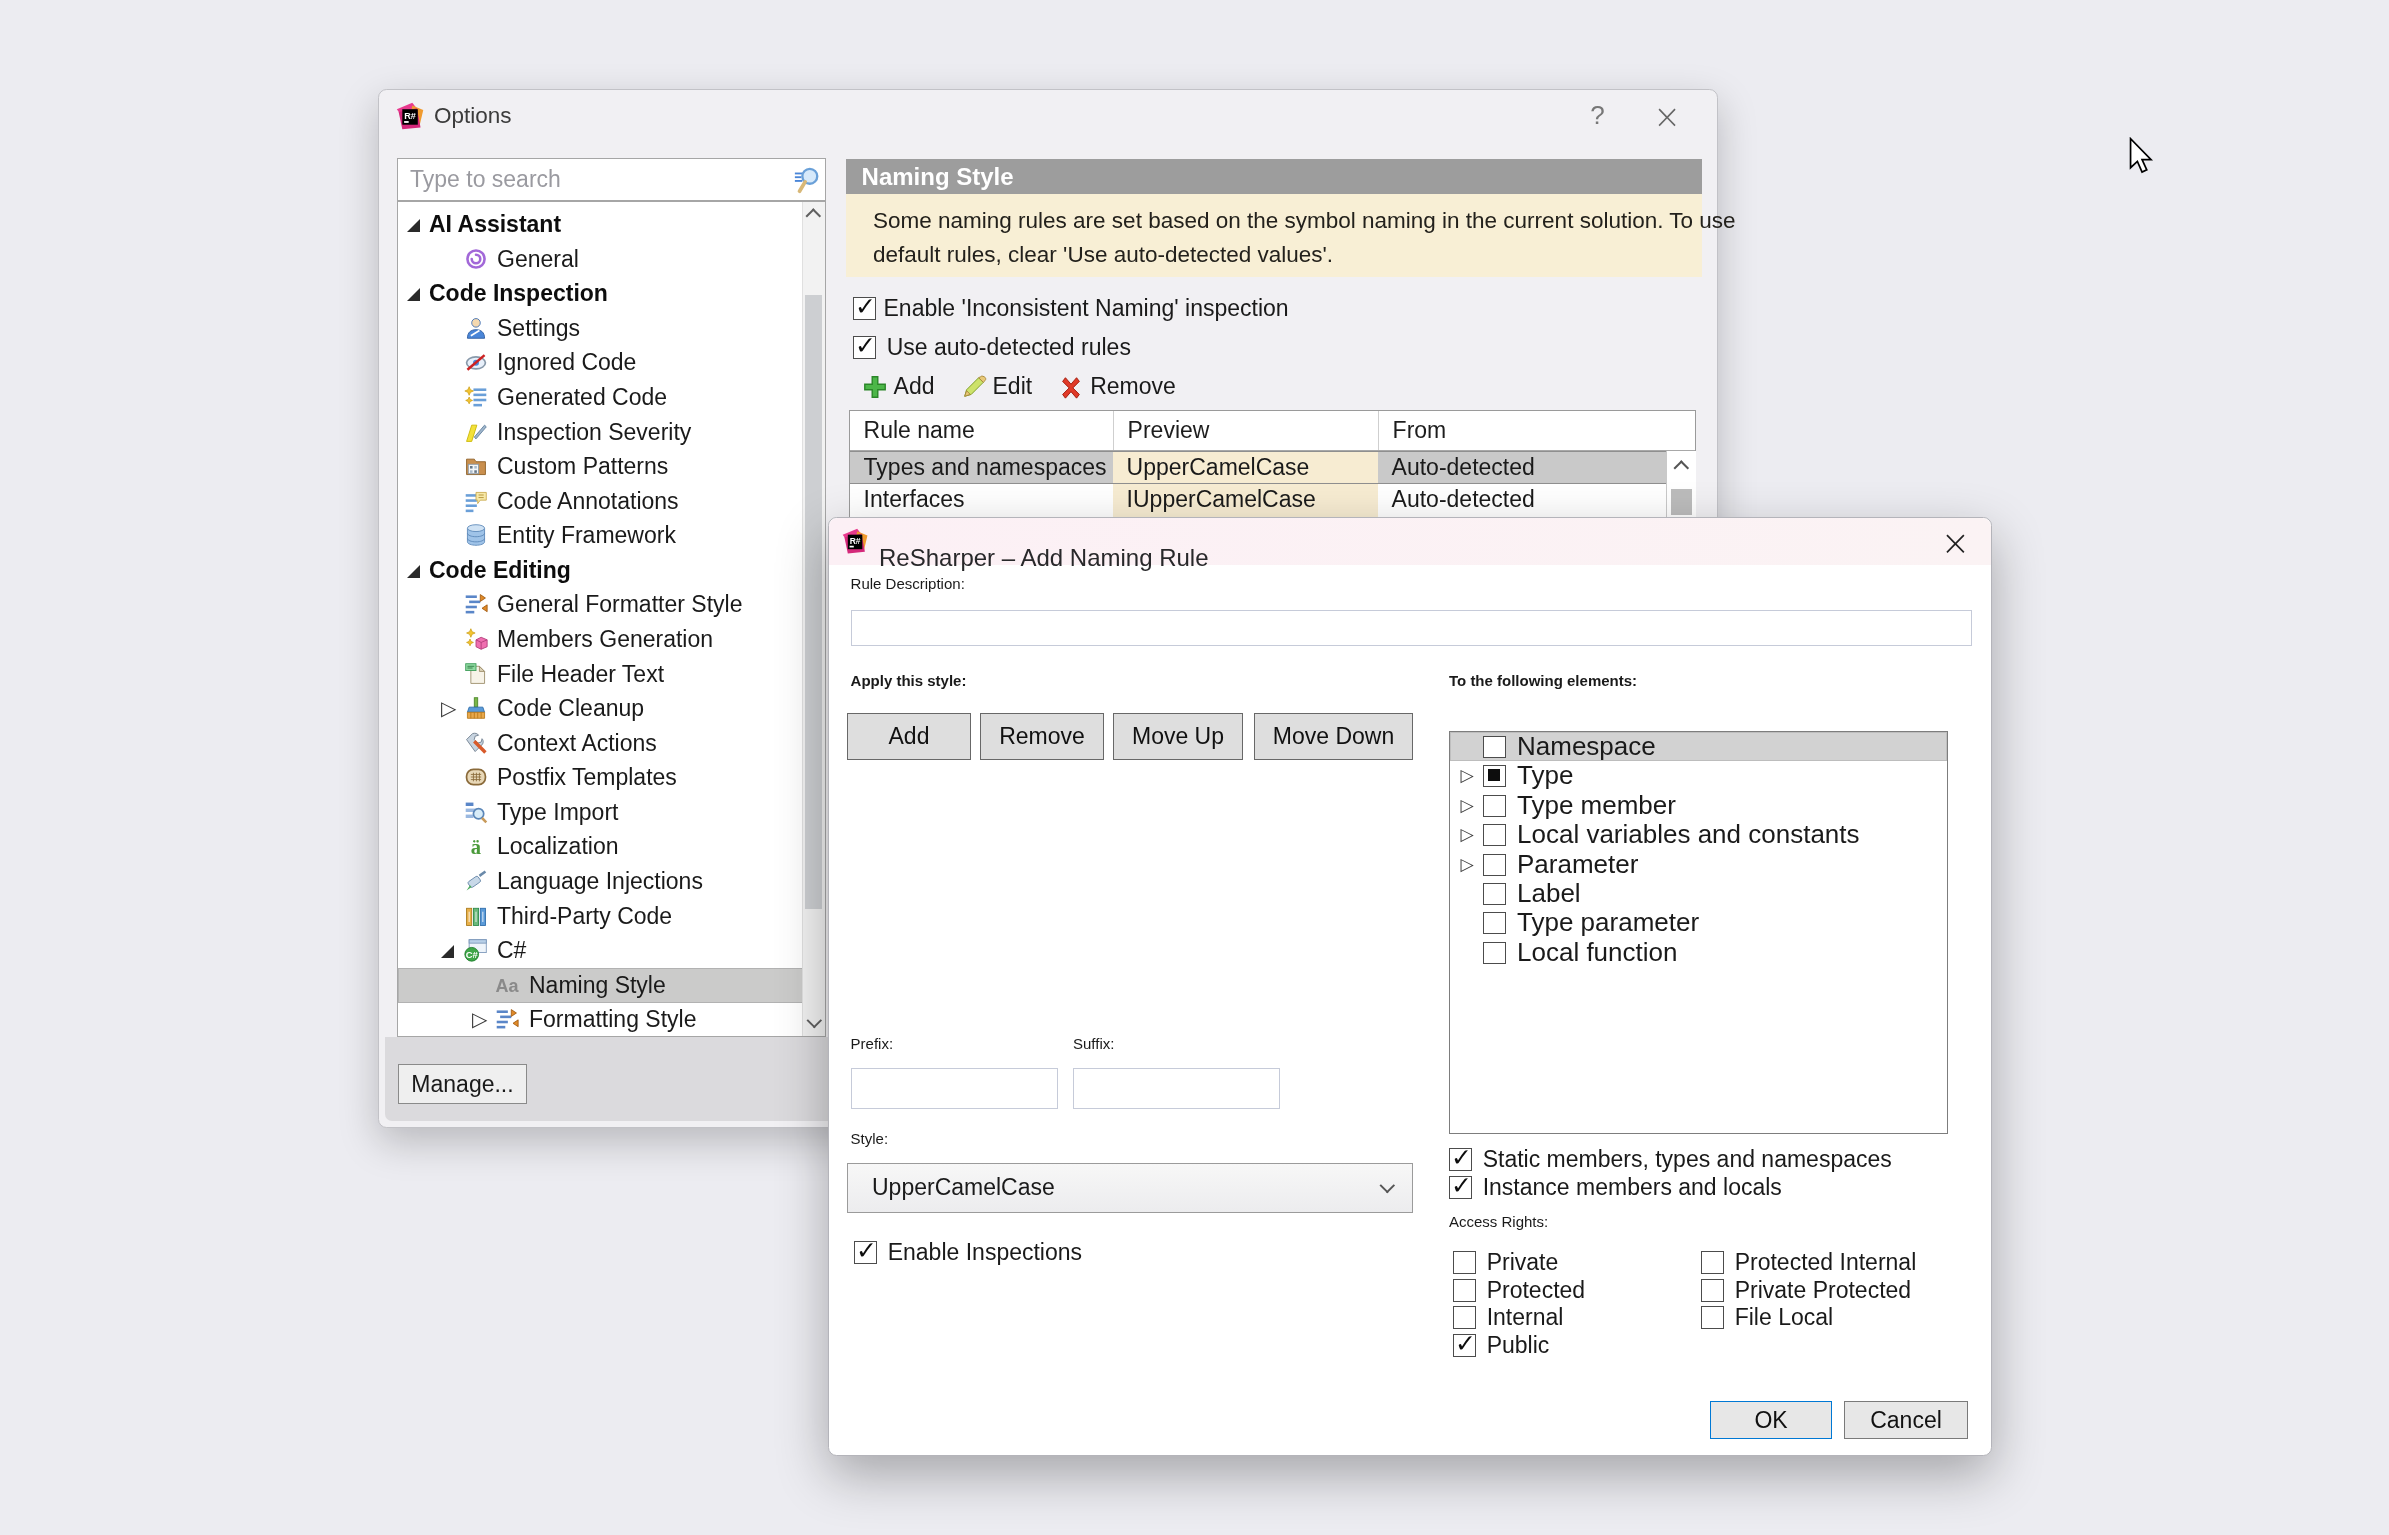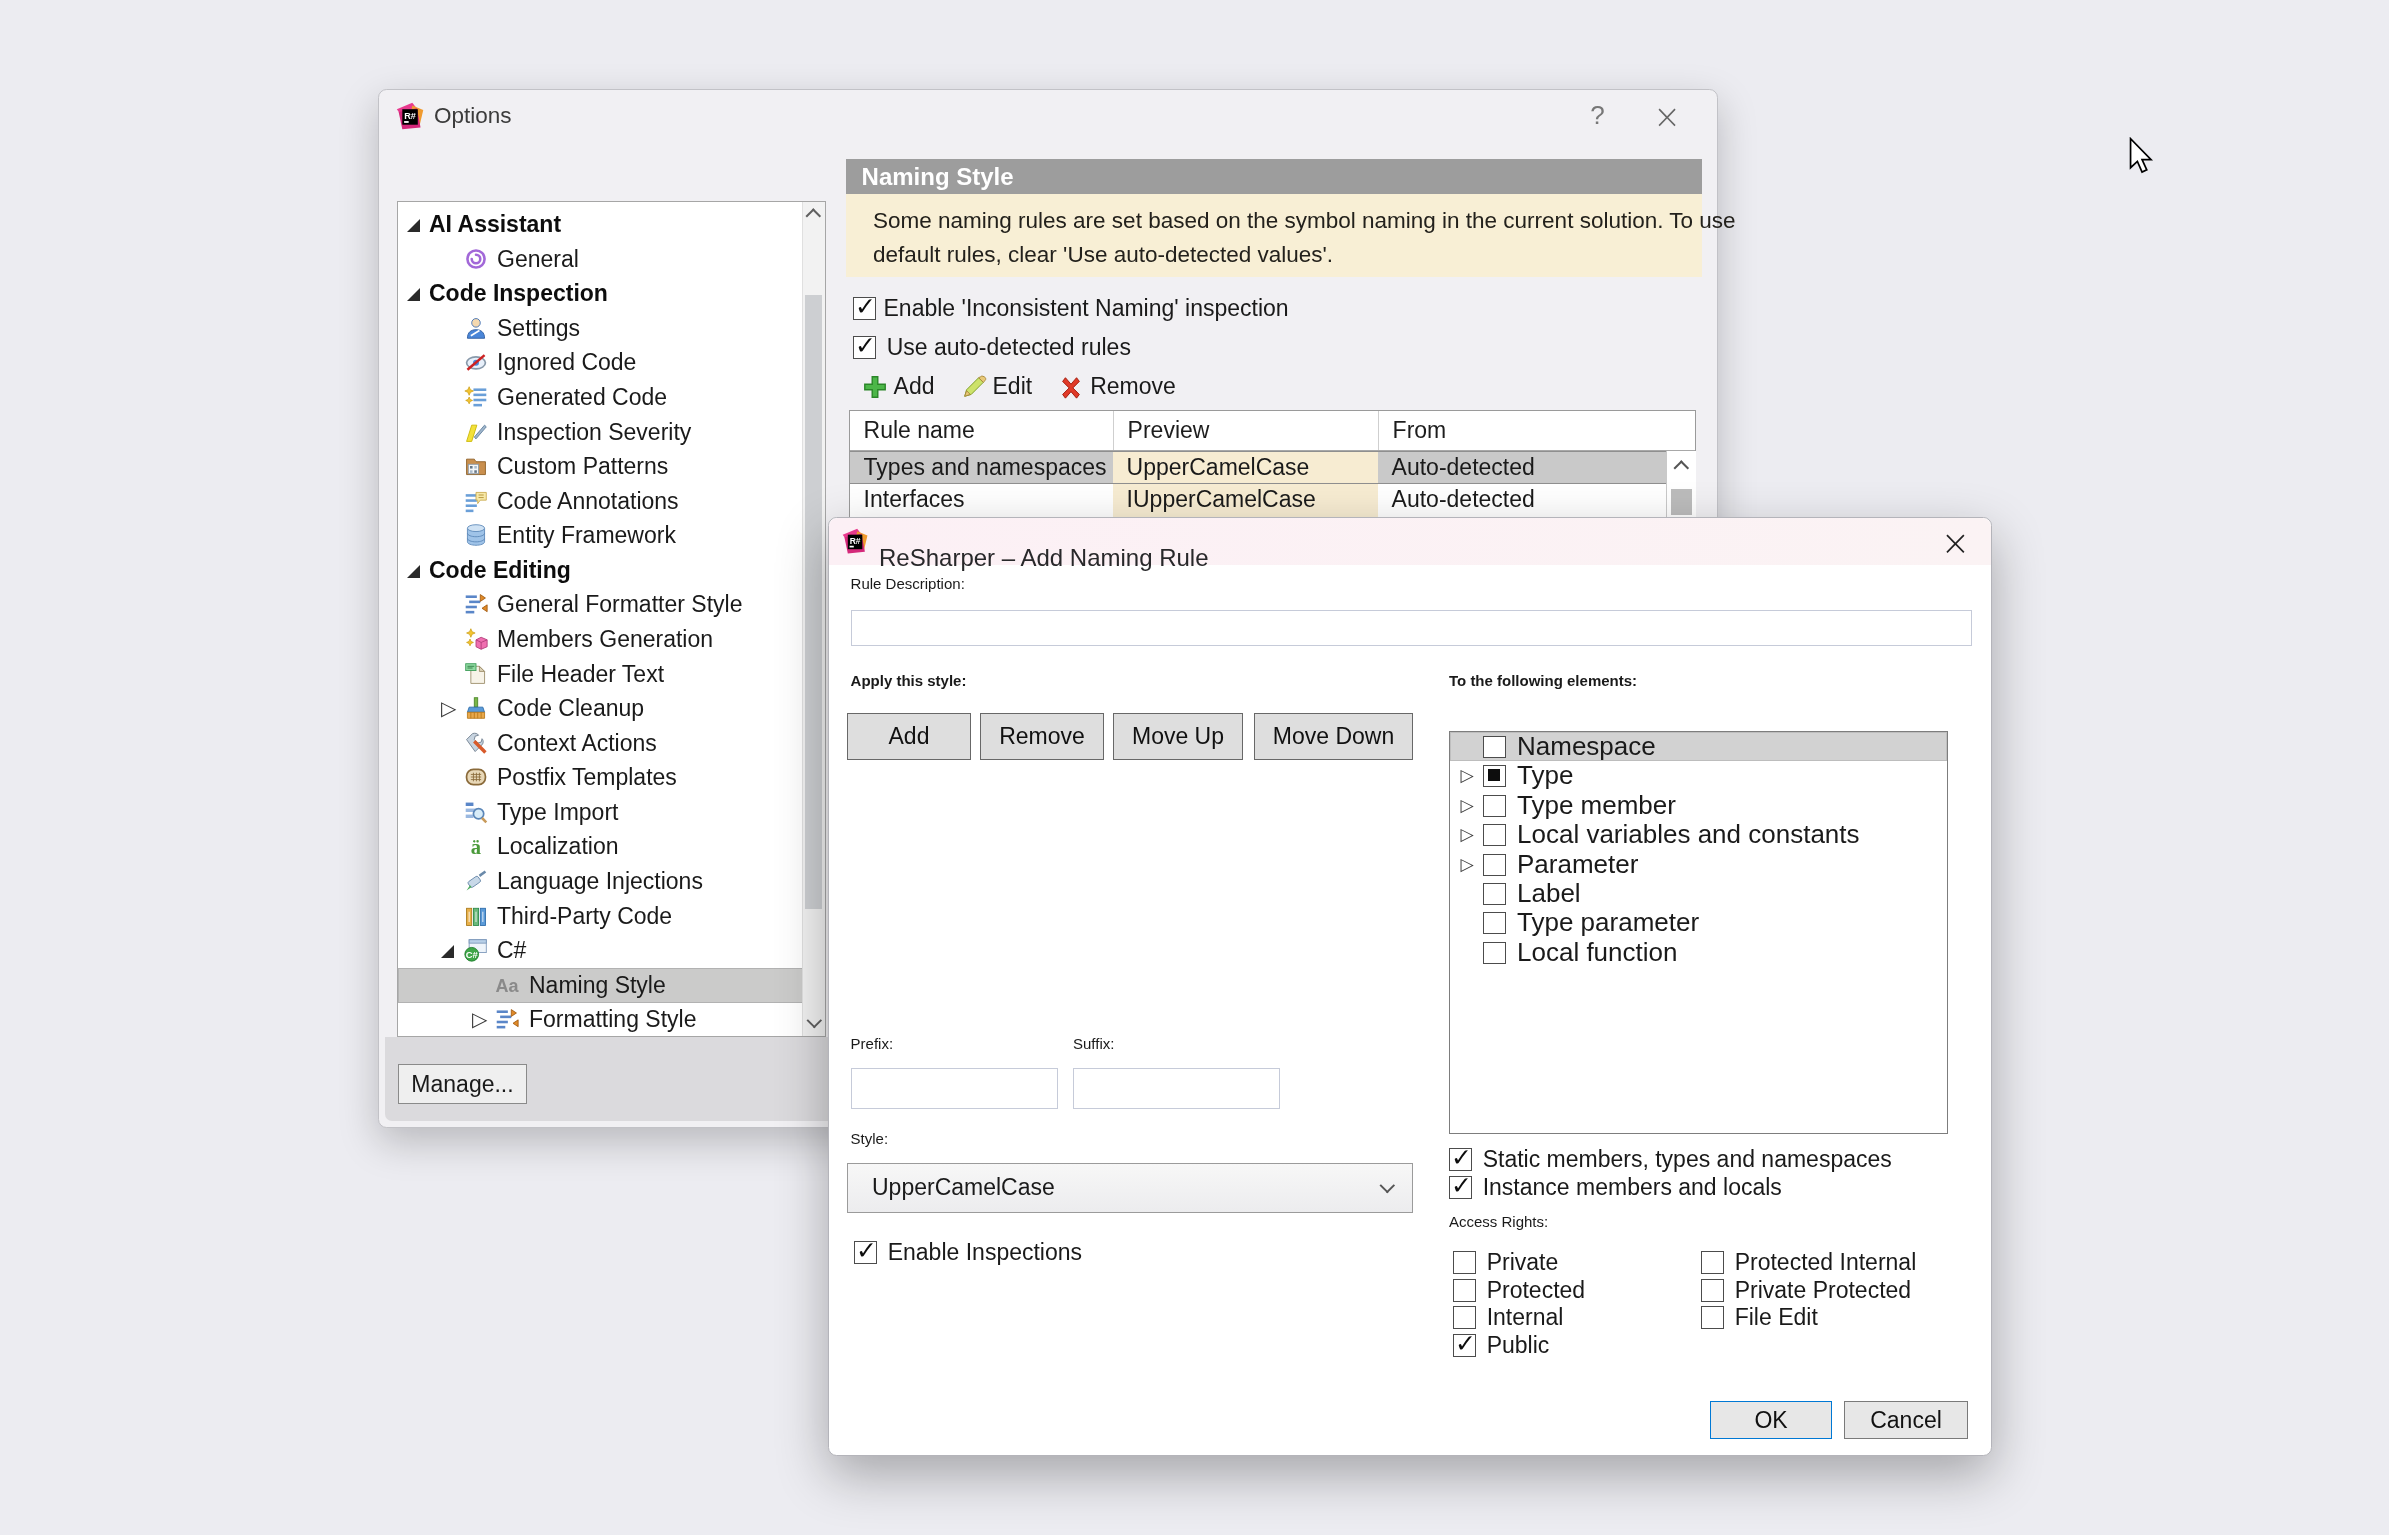--- a/index.html
+++ b/index.html
@@ -131,20 +131,34 @@
           <rect x="8" y="9" width="17" height="17" fill="#000"></rect>
           <text x="16.5" y="19.5" text-anchor="middle" font-size="10" font-weight="bold" fill="#fff" font-family="Liberation Sans,sans-serif">R#</text>
           <rect x="10" y="22" width="5" height="2" fill="#fff"></rect>
         </svg>
       </span>
     <span class="ow-title">Options</span>
     <span class="ow-help">?</span>
     <span class="ow-close">×</span>
   </div>
 
+  <div class="search-box">
+    <input class="search-input" placeholder="Type to search" style="">
+    <span class="search-ic ic" id="search-ic">
+        <svg viewBox="0 0 30 30" width="100%" height="100%">
+          <g stroke="#4a86d8" stroke-width="2">
+            <line x1="2" y1="8" x2="10" y2="8"></line>
+            <line x1="2" y1="12" x2="9" y2="12"></line>
+            <line x1="2" y1="16" x2="10" y2="16"></line>
+          </g>
+          <circle cx="18" cy="11" r="8" fill="rgba(180,215,245,0.55)" stroke="#6aa0d8" stroke-width="2.5"></circle>
+          <line x1="13" y1="17" x2="7" y2="27" stroke="#d8b878" stroke-width="4" stroke-linecap="round"></line>
+        </svg>
+      </span>
+  </div>
 
   <div class="tree-panel">
     <div id="tree-rows">
         <div class="trow" style="top: 5.2px;">
           <span class="texp expanded" style="left: 8.6px;"></span>
           <span class="tlabel b" style="left: 31px;">AI Assistant</span>
         </div>
         <div class="trow" style="top: 40px;">
           <span class="ic tic" style="left: 66px;">
             <svg viewBox="0 0 28 28" width="100%" height="100%">
@@ -589,21 +603,21 @@
     <div class="cbrow" style="left: 872px; top: 731px;">
       <span class="cb"></span>
       <span>Protected Internal</span>
     </div>
     <div class="cbrow" style="left: 872px; top: 759px;">
       <span class="cb"></span>
       <span>Private Protected</span>
     </div>
     <div class="cbrow" style="left: 872px; top: 786px;">
       <span class="cb"></span>
-      <span>File Edit</span>
+      <span>File Local</span>
     </div>
   </section>
 
 <span class="cursor">
   <svg width="29" height="41" viewBox="0 0 34 48">
     <polygon points="3,2 3,36 11,28.5 16.5,41 22,38.5 16.5,26.5 27,26.5" fill="#fff" stroke="#000" stroke-width="2"></polygon>
   </svg>
 </span>
 
 

